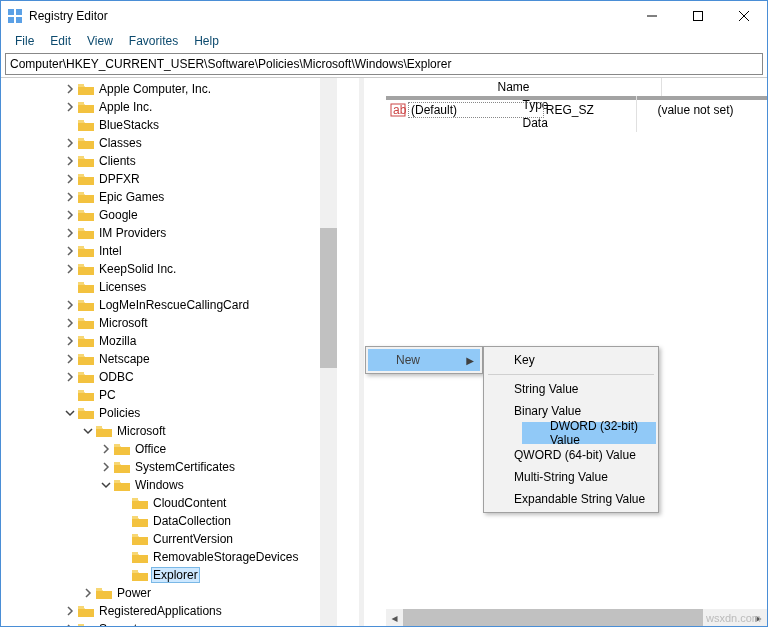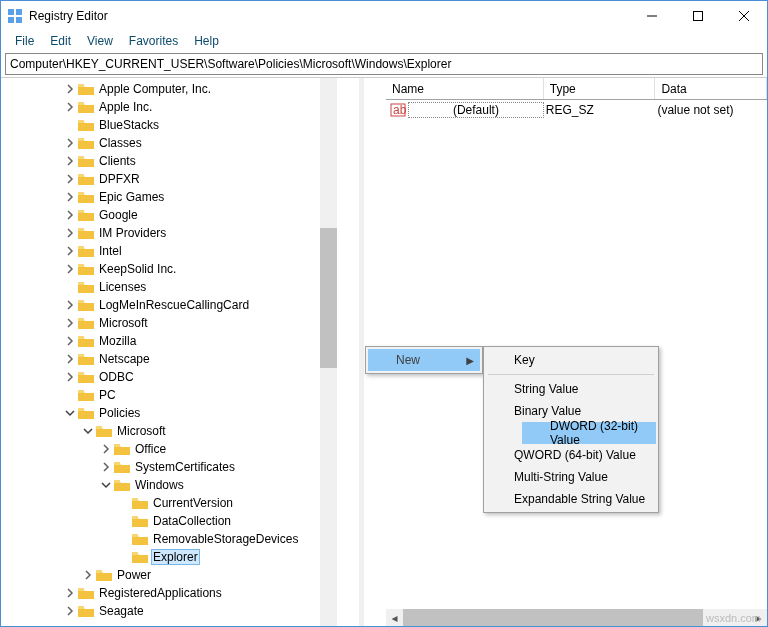--- a/index.html
+++ b/index.html
@@ -12,26 +12,26 @@
   .titlebar .win-btn { width: 46px; height: 30px; display: flex; align-items: center; justify-content: center; }
   .menubar { height: 20px; display: flex; align-items: center; padding-left: 6px; gap: 0; }
   .menubar .menu-item { padding: 2px 8px; color: #0c4a6e; }
   .addressbar { height: 22px; border: 1px solid #888; margin: 2px 4px; display: flex; align-items: center; padding-left: 4px; color: #000; font-size: 12px; }
   .content { flex: 1; display: flex; border-top: 1px solid #ccc; overflow: hidden; position: relative; gap: 22px; }
   .tree-pane { width: 336px; height: 100%; overflow: hidden; position: relative; }
   .tree-pane .scrollbar { position: absolute; right: 0; top: 0; width: 17px; height: 100%; background: #f0f0f0; }
   .tree-pane .scrollbar .thumb { position: absolute; width: 17px; background: #c1c1c1; }
   .splitter { width: 5px; height: 100%; background: #f0f0f0; cursor: col-resize; }
   .list-pane { flex: 1; height: 100%; position: relative; overflow: hidden; }
-  .list-header { display: flex; height: 22px; border-bottom: 1px solid #a3a3a3; align-items: center; }
+  .list-header { display: flex; height: 22px; border-bottom: 4px solid #a3a3a3; align-items: center; flex-direction: column; }
   .list-header .col { padding: 2px 6px; color: #000; border-right: 1px solid #e0e0e0; height: 100%; display: flex; align-items: center; }
   .list-row { display: flex; align-items: center; height: 20px; padding-left: 4px; }
   .list-row .val-icon { width: 16px; height: 16px; margin-right: 2px; }
   .list-row .cell { padding: 0 2px; }
-  .list-row .dotted { border: 1px dotted #888; padding: 0 2px; text-align: center; }
+  .list-row .dotted { border: 1px dotted #888; padding: 0 2px; }
   .hscroll { position:absolute; bottom:0; left:0; right:0; height:17px; background:#f0f0f0; display:flex; align-items:center; }
   .hscroll .arrow { width:17px; height:17px; display:flex; align-items:center; justify-content:center; color:#555; }
   .hscroll .track { flex:1; height:17px; position:relative; }
   .hscroll .thumb { position:absolute; left:0; top:0; height:17px; width:40px; background:#c1c1c1; }
 
   
   .tree { padding: 2px 0 2px 0; }
   .node { display: flex; align-items: center; height: 18px; }
   .node .spacer { display:inline-block; }
   .node .exp { width: 14px; height: 14px; display:flex; align-items:center; justify-content:center; color:#5a5a5a; font-size:10px;}
@@ -389,30 +389,39 @@
               </svg></span>
             <span class="label">Windows</span>
           </div>
           <div class="node">
             <span class="spacer" style="width:116px"></span>
             <span class="exp"></span>
             <span class="folder"><svg width="16" height="14">
                 <polygon points="0,3 5,3 7,5 16,5 16,13 0,13" fill="#f3c23f"></polygon>
                 <rect x="0" y="2" width="6" height="3" fill="#f7d774"></rect>
               </svg></span>
+            <span class="label">CloudContent</span>
+          </div>
+          <div class="node">
+            <span class="spacer" style="width:116px"></span>
+            <span class="exp"></span>
+            <span class="folder"><svg width="16" height="14">
+                <polygon points="0,3 5,3 7,5 16,5 16,13 0,13" fill="#f3c23f"></polygon>
+                <rect x="0" y="2" width="6" height="3" fill="#f7d774"></rect>
+              </svg></span>
+            <span class="label">DataCollection</span>
+          </div>
+          <div class="node">
+            <span class="spacer" style="width:116px"></span>
+            <span class="exp"></span>
+            <span class="folder"><svg width="16" height="14">
+                <polygon points="0,3 5,3 7,5 16,5 16,13 0,13" fill="#f3c23f"></polygon>
+                <rect x="0" y="2" width="6" height="3" fill="#f7d774"></rect>
+              </svg></span>
             <span class="label">CurrentVersion</span>
-          </div>
-          <div class="node">
-            <span class="spacer" style="width:116px"></span>
-            <span class="exp"></span>
-            <span class="folder"><svg width="16" height="14">
-                <polygon points="0,3 5,3 7,5 16,5 16,13 0,13" fill="#f3c23f"></polygon>
-                <rect x="0" y="2" width="6" height="3" fill="#f7d774"></rect>
-              </svg></span>
-            <span class="label">DataCollection</span>
           </div>
           <div class="node">
             <span class="spacer" style="width:116px"></span>
             <span class="exp"></span>
             <span class="folder"><svg width="16" height="14">
                 <polygon points="0,3 5,3 7,5 16,5 16,13 0,13" fill="#f3c23f"></polygon>
                 <rect x="0" y="2" width="6" height="3" fill="#f7d774"></rect>
               </svg></span>
             <span class="label">RemovableStorageDevices</span>
           </div>

